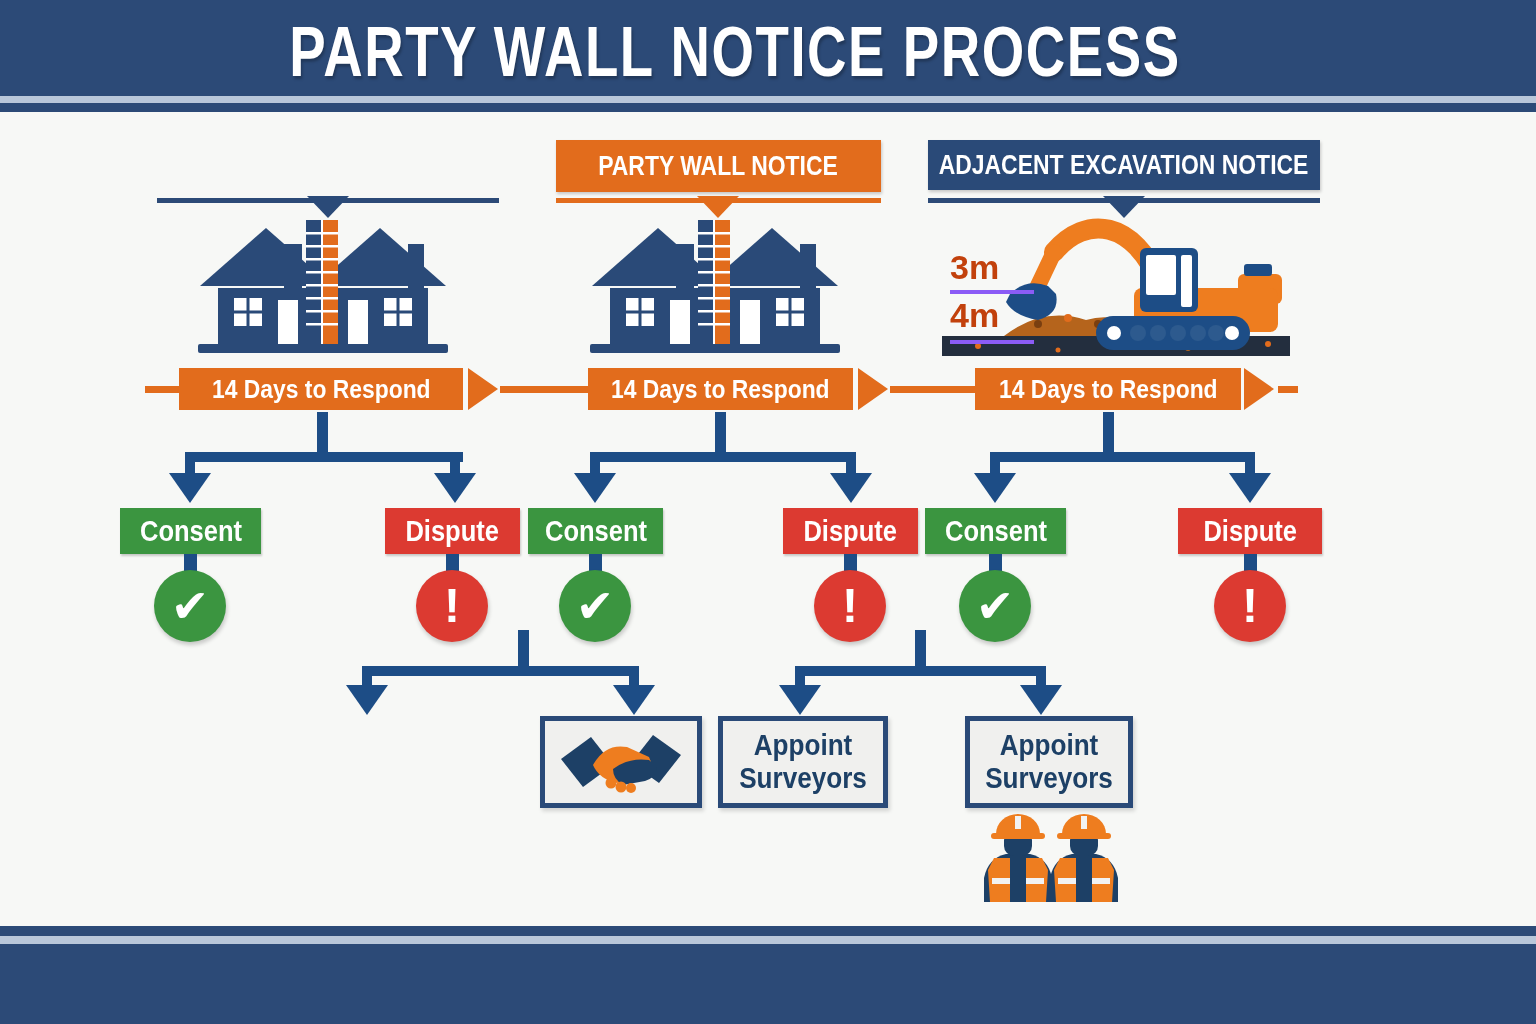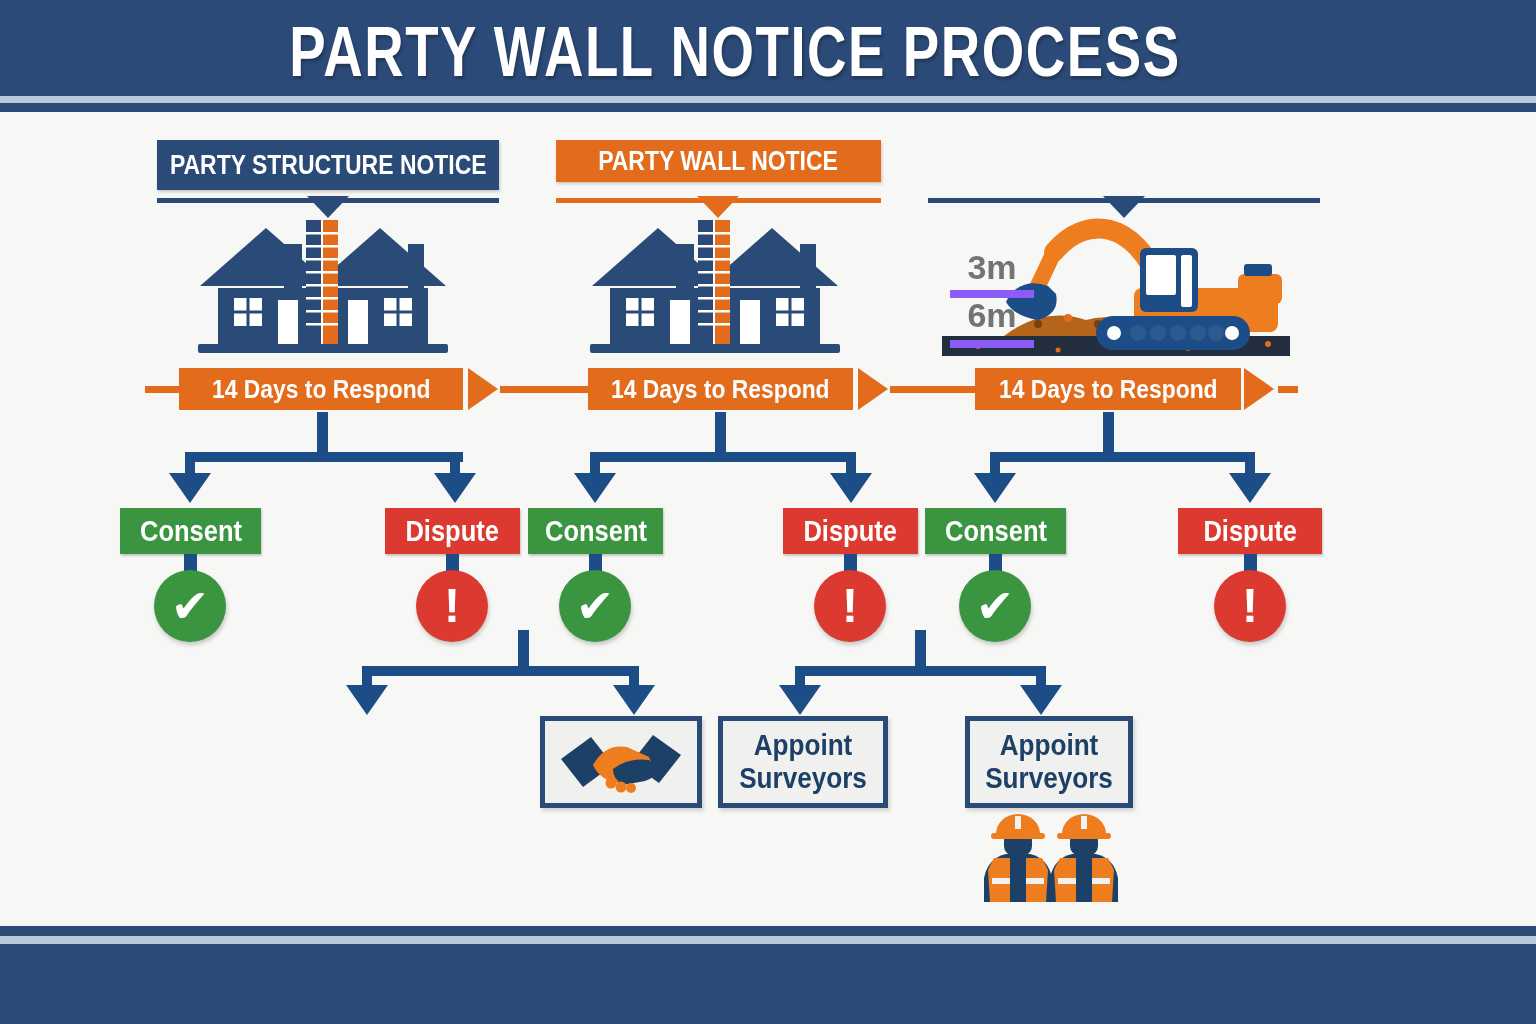--- a/index.html
+++ b/index.html
@@ -52,36 +52,33 @@
   .circle span{line-height:1;}
 
   
   .outcome{background:#f0f0ee;border:5px solid #2a4a78;box-sizing:border-box;
            display:flex;align-items:center;justify-content:center;text-align:center;
            color:#1d4066;font-weight:bold;font-size:29px;line-height:1.15;
            box-shadow:2px 3px 4px rgba(0,0,0,.15);}
   .outcome>span{transform:scaleX(.9);}
 
   
-  .depth{color:#737373;font-weight:bold;font-size:34px;text-align:center;
-         border-bottom:8px solid #8b5cf6;}
+  .depth{color:#c2410c;font-weight:bold;font-size:34px;text-align:left;
+         border-bottom:4px solid #8b5cf6;}
 </style>
 </head>
 <body>
 
 <div class="page">
 
   <div class="abs band-navy" style="left:0;top:0;width:1536px;height:96px;"></div>
   <div class="abs band-stripe" style="left:0;top:96px;width:1536px;height:7px;"></div>
   <div class="abs band-navy" style="left:0;top:103px;width:1536px;height:9px;"></div>
   <div class="abs page-title" style="left:140px;top:13px;width:1190px;height:78px;line-height:78px;">PARTY WALL NOTICE PROCESS</div>
 
-  <div class="abs notice navy" style="left:157px;top:140px;width:342px;height:50px;">
-    <span>PARTY STRUCTURE NOTICE</span>
-  </div>
   <div class="abs pointer-line band-navy" style="left:157px;top:198px;width:342px;"></div>
   <div class="abs tri-down" style="left:307px;top:196px;border-top:22px solid #2a4a78;"></div>
 
   <svg class="abs" style="left:192px;top:208px;" width="262" height="148" viewBox="0 0 262 148">
     <polygon points="8,78 74,20 140,78" fill="#2a4a78"></polygon>
     <rect x="92" y="36" width="18" height="44" fill="#2a4a78"></rect>
     <rect x="26" y="80" width="90" height="56" fill="#2a4a78"></rect>
     <rect x="42" y="90" width="28" height="28" fill="#fff"></rect>
     <rect x="54.5" y="90" width="3" height="28" fill="#2a4a78"></rect>
     <rect x="42" y="102.5" width="28" height="3" fill="#2a4a78"></rect>
@@ -102,21 +99,21 @@
       <rect x="114" y="50" width="32" height="2.5"></rect>
         <rect x="114" y="63" width="32" height="2.5"></rect>
       <rect x="114" y="76" width="32" height="2.5"></rect>
         <rect x="114" y="89" width="32" height="2.5"></rect>
       <rect x="114" y="102" width="32" height="2.5"></rect>
         <rect x="114" y="115" width="32" height="2.5"></rect>
     </g>
     <rect x="6" y="136" width="250" height="9" rx="2" fill="#2a4a78"></rect>
   </svg>
 
-  <div class="abs notice orange" style="left:556px;top:140px;width:325px;height:42px;">
+  <div class="abs notice orange" style="left:556px;top:140px;width:325px;height:52px;">
     <span>PARTY WALL NOTICE</span>
   </div>
   <div class="abs pointer-line" style="left:556px;top:198px;width:325px;background:#e26c1c;"></div>
   <div class="abs tri-down" style="left:697px;top:196px;border-top:22px solid #e26c1c;"></div>
 
   <svg class="abs" style="left:584px;top:208px;" width="262" height="148" viewBox="0 0 262 148">
     <polygon points="8,78 74,20 140,78" fill="#2a4a78"></polygon>
     <rect x="92" y="36" width="18" height="44" fill="#2a4a78"></rect>
     <rect x="26" y="80" width="90" height="56" fill="#2a4a78"></rect>
     <rect x="42" y="90" width="28" height="28" fill="#fff"></rect>
@@ -139,20 +136,23 @@
       <rect x="114" y="50" width="32" height="2.5"></rect>
         <rect x="114" y="63" width="32" height="2.5"></rect>
       <rect x="114" y="76" width="32" height="2.5"></rect>
         <rect x="114" y="89" width="32" height="2.5"></rect>
       <rect x="114" y="102" width="32" height="2.5"></rect>
         <rect x="114" y="115" width="32" height="2.5"></rect>
     </g>
     <rect x="6" y="136" width="250" height="9" rx="2" fill="#2a4a78"></rect>
   </svg>
 
+  <div class="abs notice navy" style="left:928px;top:140px;width:392px;height:50px;">
+    <span>ADJACENT EXCAVATION NOTICE</span>
+  </div>
   <div class="abs pointer-line band-navy" style="left:928px;top:198px;width:392px;"></div>
   <div class="abs tri-down" style="left:1103px;top:196px;border-top:22px solid #2a4a78;"></div>
 
   <svg class="abs" style="left:938px;top:202px;" width="356" height="158" viewBox="0 0 356 158">
     <rect x="4" y="134" width="348" height="20" fill="#232e3e"></rect>
     <circle cx="40" cy="144" r="3" fill="#e26c1c"></circle>
       <circle cx="250" cy="146" r="3" fill="#b5641c"></circle>
     <circle cx="330" cy="142" r="3" fill="#e26c1c"></circle>
       <circle cx="120" cy="148" r="2.5" fill="#e26c1c"></circle>
     <path d="M66,134 Q105,104 148,118 Q182,108 208,134 Z" fill="#b5641c"></path>
@@ -173,21 +173,21 @@
     <circle cx="176" cy="131" r="7" fill="#fff"></circle>
     <circle cx="294" cy="131" r="7" fill="#fff"></circle>
     <circle cx="200" cy="131" r="8" fill="#2d5a8e"></circle>
       <circle cx="220" cy="131" r="8" fill="#2d5a8e"></circle>
     <circle cx="240" cy="131" r="8" fill="#2d5a8e"></circle>
       <circle cx="260" cy="131" r="8" fill="#2d5a8e"></circle>
     <circle cx="278" cy="131" r="8" fill="#2d5a8e"></circle>
   </svg>
 
   <div class="abs depth" style="left:950px;top:248px;width:84px;height:42px;">3m</div>
-  <div class="abs depth" style="left:950px;top:296px;width:84px;height:44px;">6m</div>
+  <div class="abs depth" style="left:950px;top:296px;width:84px;height:44px;">4m</div>
 
   <div class="abs oline" style="left:145px;top:386px;width:34px;height:7px;"></div>
   <div class="abs banner" style="left:179px;top:368px;width:284px;height:42px;">
     <span>14 Days to Respond</span>
   </div>
   <div class="abs oarrow" style="left:468px;top:368px;"></div>
   <div class="abs oline" style="left:500px;top:386px;width:88px;height:7px;"></div>
 
   <div class="abs banner" style="left:588px;top:368px;width:265px;height:42px;">
     <span>14 Days to Respond</span>

